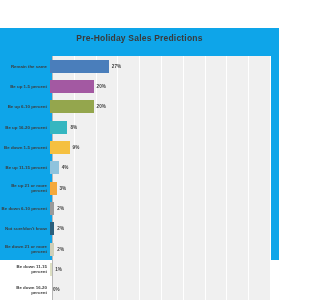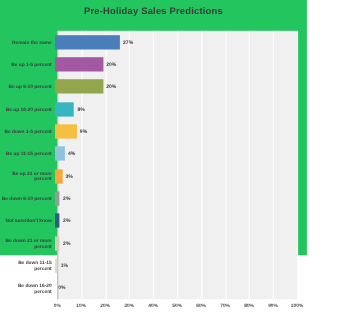--- a/index.html
+++ b/index.html
@@ -4,21 +4,22 @@
 <style>
   html,body{margin:0;padding:0;}
   body{
     width:279px;height:300px;overflow:hidden;
     background:#ffffff;
     font-family:"Liberation Sans",sans-serif;
     -webkit-font-smoothing:antialiased;
   }
   #chart-root{
     position:relative;width:279px;height:232px;box-sizing:border-box;
-    background:#22c55e;
+    background:#0ea5e9;
+    margin-top:28px;
   }
   
   #chart-title{
     position:absolute;left:0;top:5px;width:279px;
     text-align:center;
     font-size:8.5px;font-weight:bold;color:#3a3a3a;
     letter-spacing:.2px;
     white-space:nowrap;
   }
   

